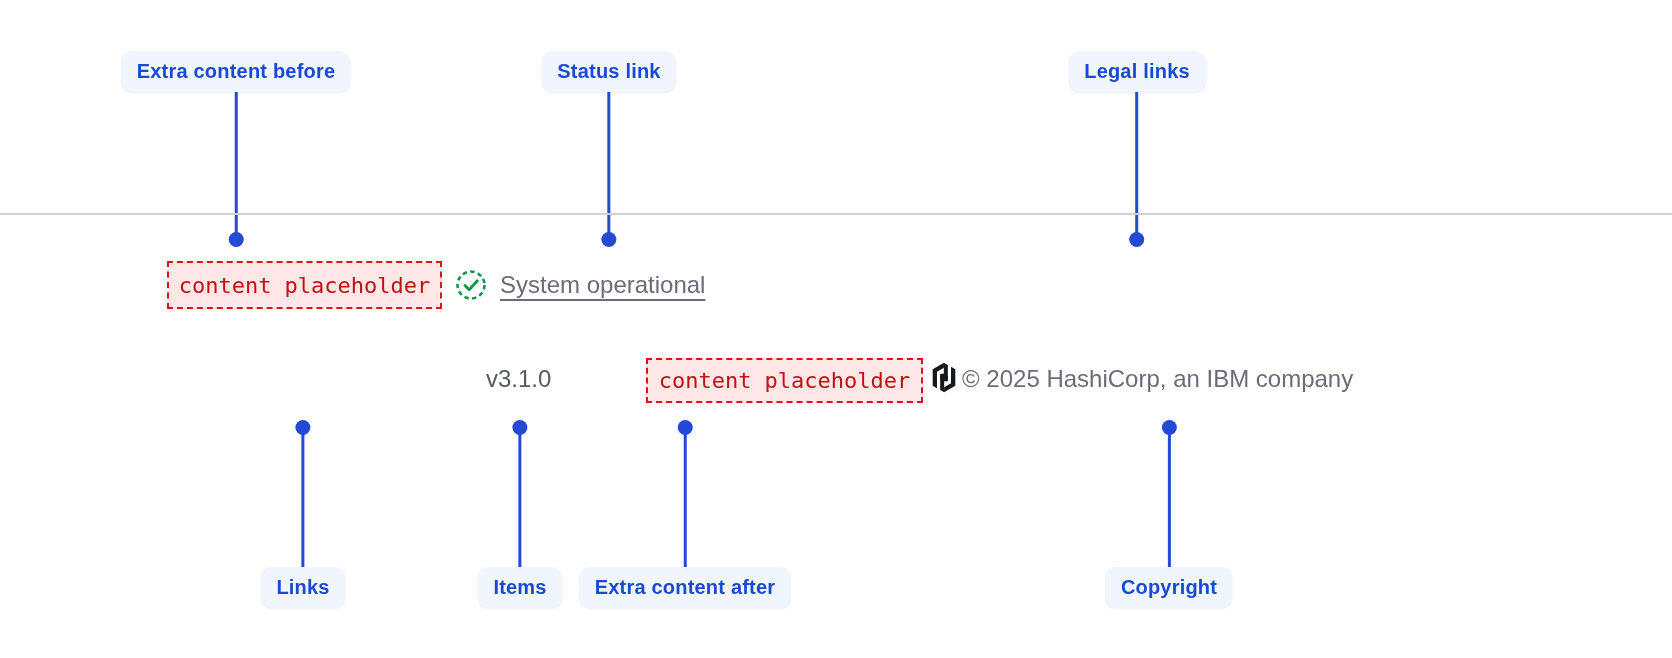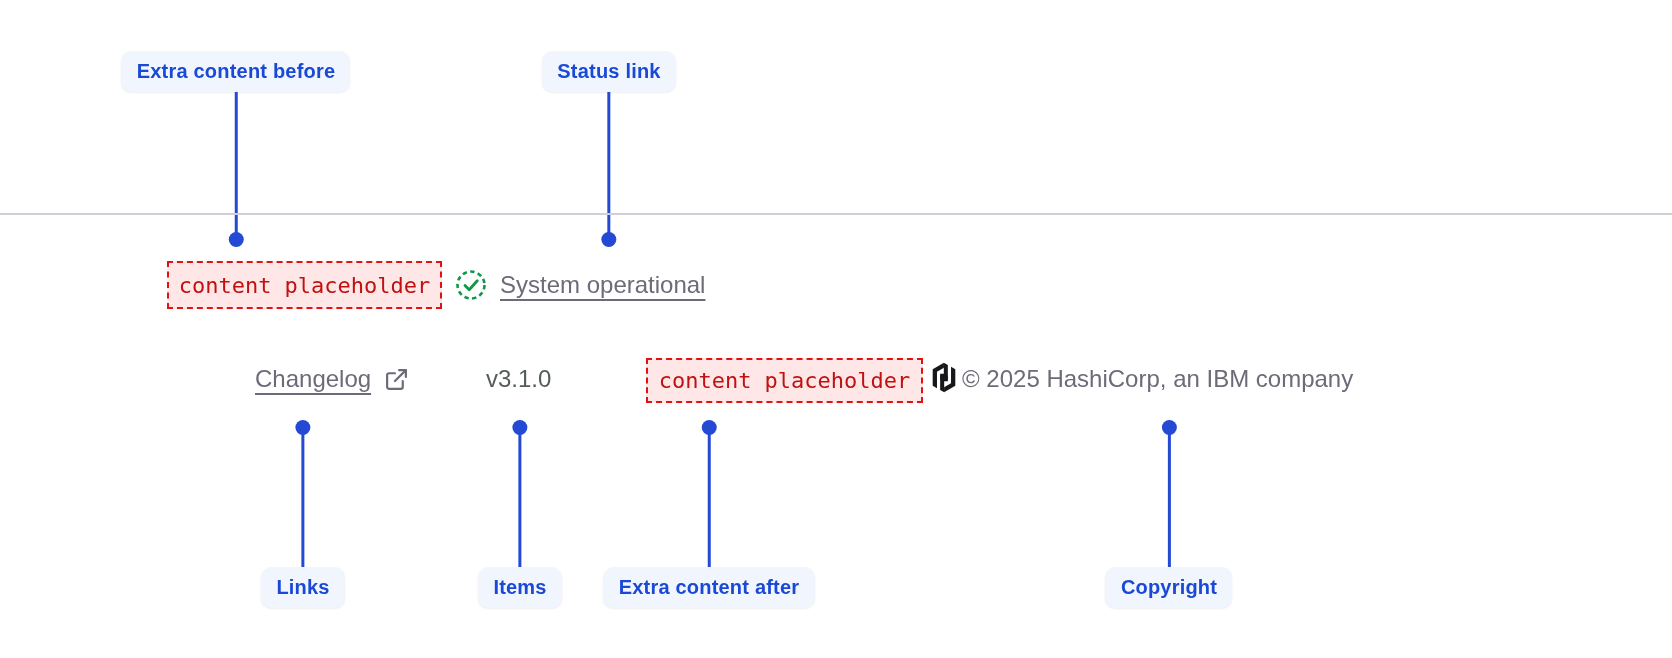--- a/index.html
+++ b/index.html
@@ -22,21 +22,21 @@
   .cline { width:3px; background:var(--accent); }
   .conn.top  .cline   { height:141px; }
   .conn.bottom .cline { height:133px; }
   .cdot { width:15px; height:15px; border-radius:50%; background:var(--accent); margin:-1px 0; }
 
   .conn-before    { left:236px; }
   .conn-status    { left:609px;justify-content:center; }
   .conn-legal     { left:1137px; }
   .conn-links     { left:303px; }
   .conn-items     { left:520px; }
-  .conn-after     { left:709px;justify-content:center; }
+  .conn-after     { left:685px;justify-content:center; }
   .conn-copyright { left:1169px; }
 
   
   .divider { position:absolute; left:0; top:213px; width:1672px; height:2px;
              background:var(--divider); }
 
   .ph {
     position:absolute; box-sizing:border-box; display:flex; align-items:center; justify-content:center;
     background:var(--redBg); border:2px dashed var(--redBorder); color:var(--redText);
     font-family:"DejaVu Sans Mono", monospace; font-size:22px; white-space:nowrap; overflow:hidden;margin-left:40px;
@@ -74,46 +74,41 @@
   <div class="conn top conn-before">
     <div class="pill">Extra content before</div>
     <div class="cline"></div>
     <div class="cdot"></div>
   </div>
   <div class="conn top conn-status">
     <div class="pill">Status link</div>
     <div class="cline"></div>
     <div class="cdot"></div>
   </div>
+  <div class="conn top conn-legal">
+    <div class="pill">Legal links</div>
+    <div class="cline"></div>
+    <div class="cdot"></div>
+  </div>
 
   <div class="divider"></div>
 
   <div class="ph ph-before">content placeholder</div>
 
   <div class="status">
     <span class="icon">
       <svg width="32" height="32" viewBox="0 0 32 32" fill="none">
         <circle cx="16" cy="16" r="13.5" stroke="var(--green)" stroke-width="2.6" stroke-dasharray="4.4 3.4"></circle>
         <path d="M10 16.6 L14.2 20.8 L22.3 11.8" stroke="var(--green)" stroke-width="2.8" fill="none" stroke-linecap="round" stroke-linejoin="round"></path>
       </svg>
     </span>
     <span class="glink">System operational</span>
   </div>
 
 
-  <div class="changelog">
-    <span class="glink">Changelog</span>
-    <span class="icon">
-      <svg width="25" height="25" viewBox="0 0 24 24" fill="none" stroke="var(--gray)" stroke-width="2.1" stroke-linecap="round" stroke-linejoin="round">
-        <path d="M18 13.5v5.5a2 2 0 0 1-2 2H5a2 2 0 0 1-2-2V8a2 2 0 0 1 2-2h5.5"></path>
-        <polyline points="14.5 3 21 3 21 9.5"></polyline>
-        <line x1="10.5" y1="13.5" x2="21" y2="3"></line>
-      </svg>
-    </span>
-  </div>
 
   <div class="version">v3.1.0</div>
 
   <div class="ph ph-after">content placeholder</div>
 
   <div class="brandmark icon">
     <svg width="30" height="31" viewBox="0 0 30 34" fill="var(--logo)">
       <path d="M14.9 0.9 L2.6 8 V26.1 L7.3 28.8 V10.7 L14.9 6.3 Z"></path>
       <path d="M15.1 33.1 L27.4 26 V7.9 L22.7 5.2 V23.3 L15.1 27.7 Z"></path>
       <path d="M10.8 12.8 L15.2 12.8 L15.2 33.2 L10.8 30.6 Z"></path>

